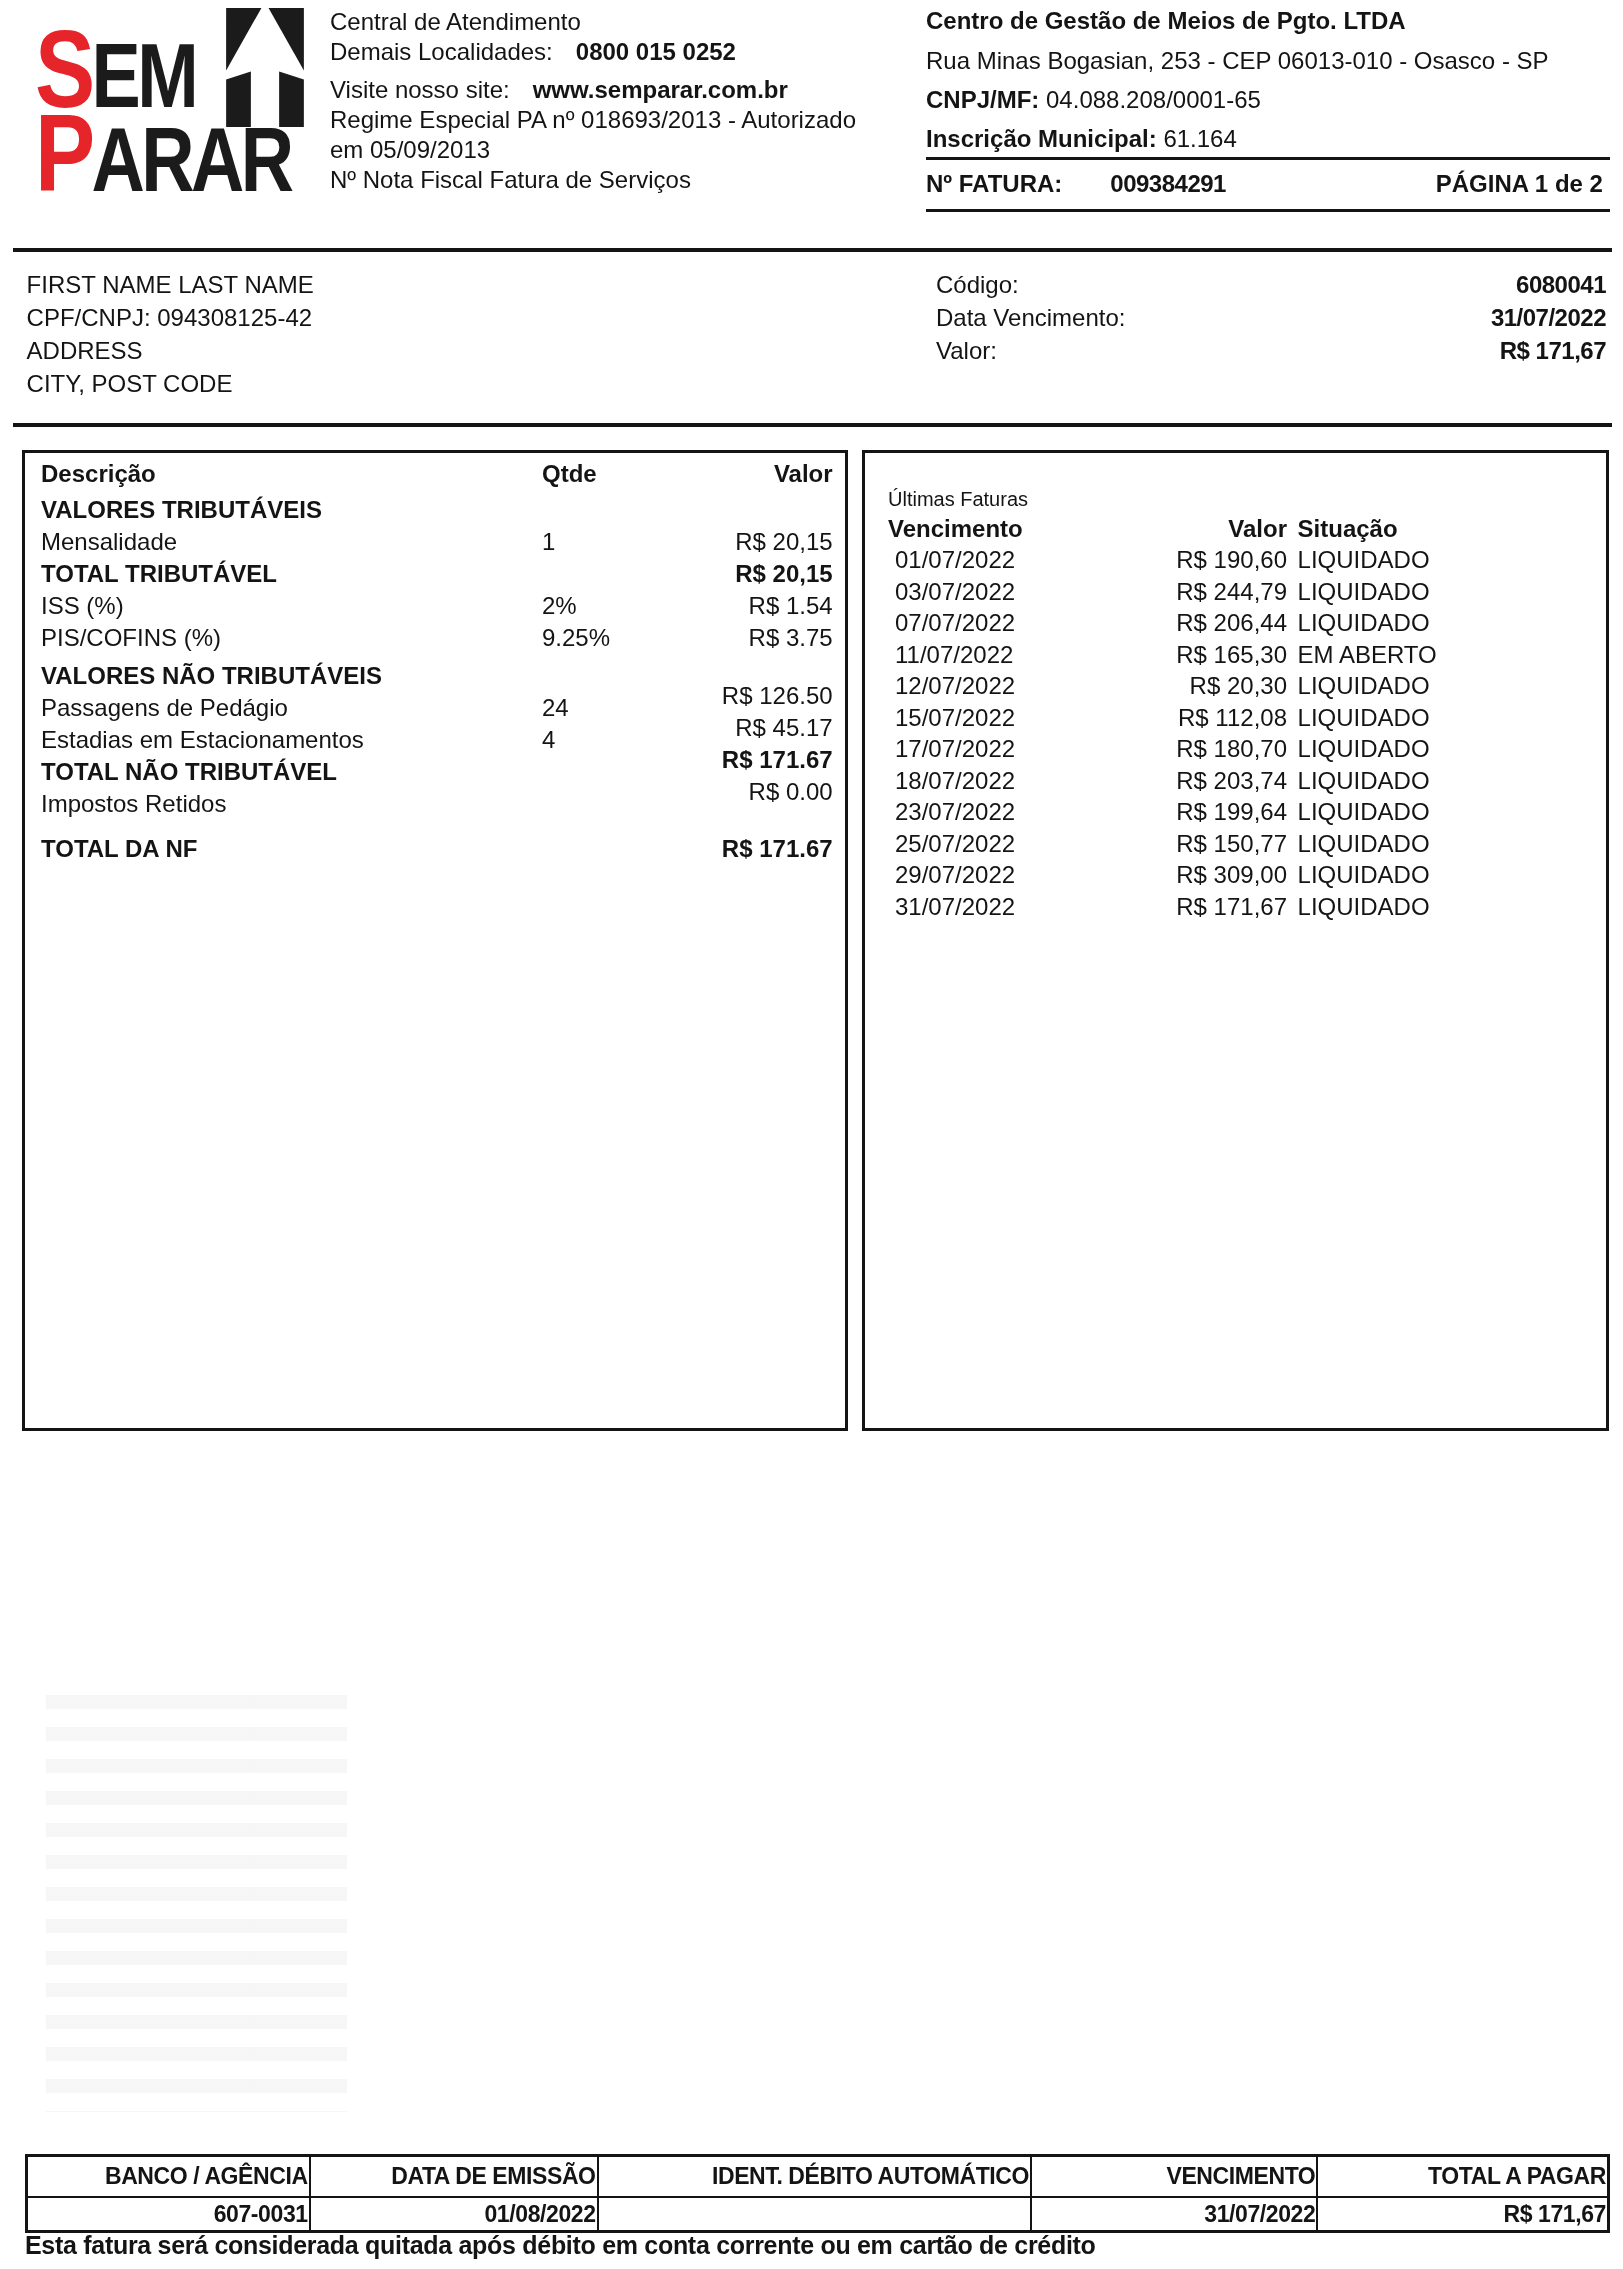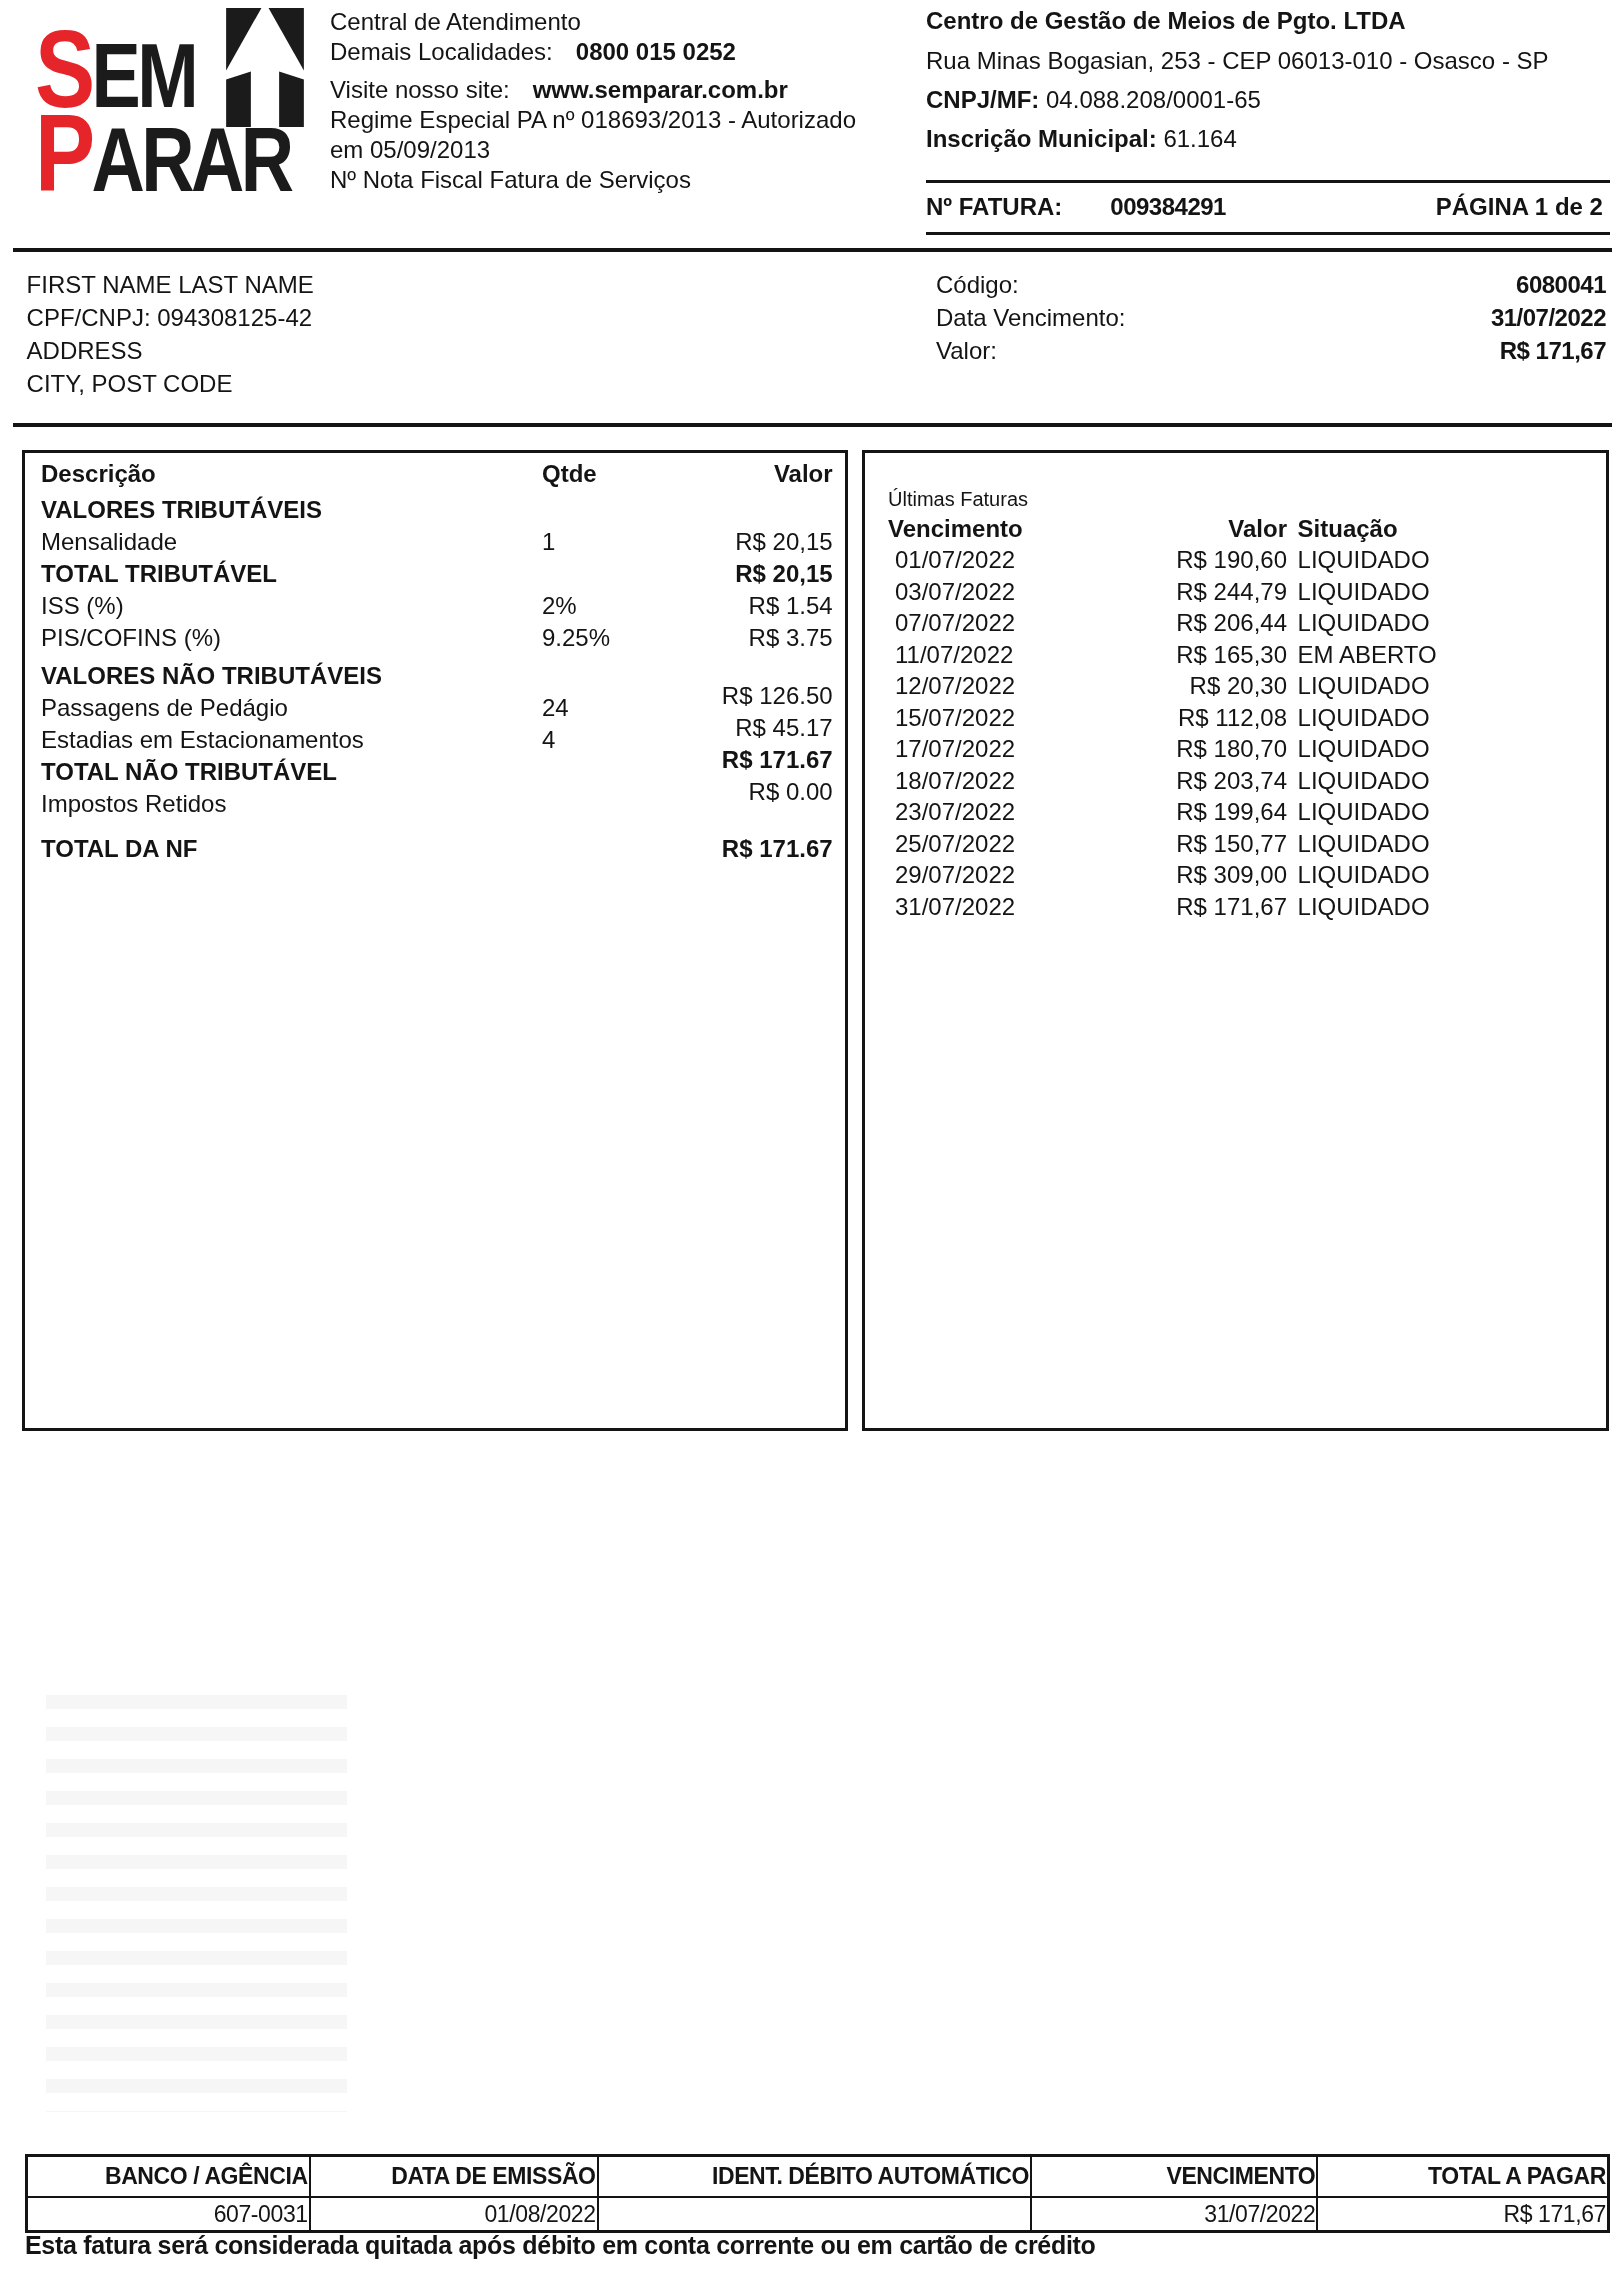--- a/index.html
+++ b/index.html
@@ -23,21 +23,21 @@
 
   
   .hleft{ left:330px; top:7px; width:550px; font-size:24px; line-height:30px; }
   .hleft .gap{ height:8px; }
   .b{ font-weight:bold; }
   .hl-val{ margin-left:23px; }
 
   .hright{ left:926px; top:7px; width:684px; font-size:24px; }
   .hr-company{ font-weight:bold; margin-bottom:12.4px; }
   .hr-line{ margin-bottom:10.6px; }
-  .fatura-strip{ margin-top:27px; border-top:3.5px solid var(--ink); border-bottom:3.5px solid var(--ink);
+  .fatura-strip{ margin-top:4px; border-top:3.5px solid var(--ink); border-bottom:3.5px solid var(--ink);
     padding:10.6px 1.8px 10.6px 0; display:flex; align-items:baseline; font-weight:bold; }
   .fatura-strip .fat-num{ margin-left:48px; letter-spacing:-0.5px; }
   .fatura-strip .pagina{ margin-left:auto; margin-right:5.3px; }
 
   .rule{ position:absolute; left:13.3px; width:1599px; height:4.4px; background:var(--ink); }
 
   
   .customer{ left:26.6px; top:268px; font-size:24px; line-height:33px; }
   .meta{ left:936px; top:268px; width:670px; font-size:24px; line-height:33px; }
   .meta-row{ display:flex; }
@@ -69,21 +69,21 @@
   
   .ghost{ left:46px; top:1695px; width:301px; height:417px; opacity:.035;
     background:
       repeating-linear-gradient(to bottom, #000 0 14px, transparent 14px 32px);
   }
 
   
   .paytable{ left:25px; top:2154px; width:1585px; border-collapse:collapse; border:3.5px solid var(--ink); table-layout:fixed; }
   .paytable th, .paytable td{ border:2.7px solid var(--ink); text-align:right; font-size:23px; letter-spacing:-0.4px; }
   .paytable th{ height:37px; font-weight:bold; }
-  .paytable td{ height:30px; font-weight:normal; }
+  .paytable td{ height:30px; font-weight:bold; }
   .col1{ width:17.9%; } .col2{ width:18.2%; } .col3{ width:27.4%; } .col4{ width:18.1%; } .col5{ width:18.4%; }
 
   .footer-note{ left:25px; top:2231px; font-size:25px; font-weight:bold; letter-spacing:-0.3px; }
 </style>
 </head>
 <body>
 
 <div class="abs logo">
   <div class="logo-text">
     <span class="logo-line"><span class="init">S</span><span class="rest">EM</span></span>

